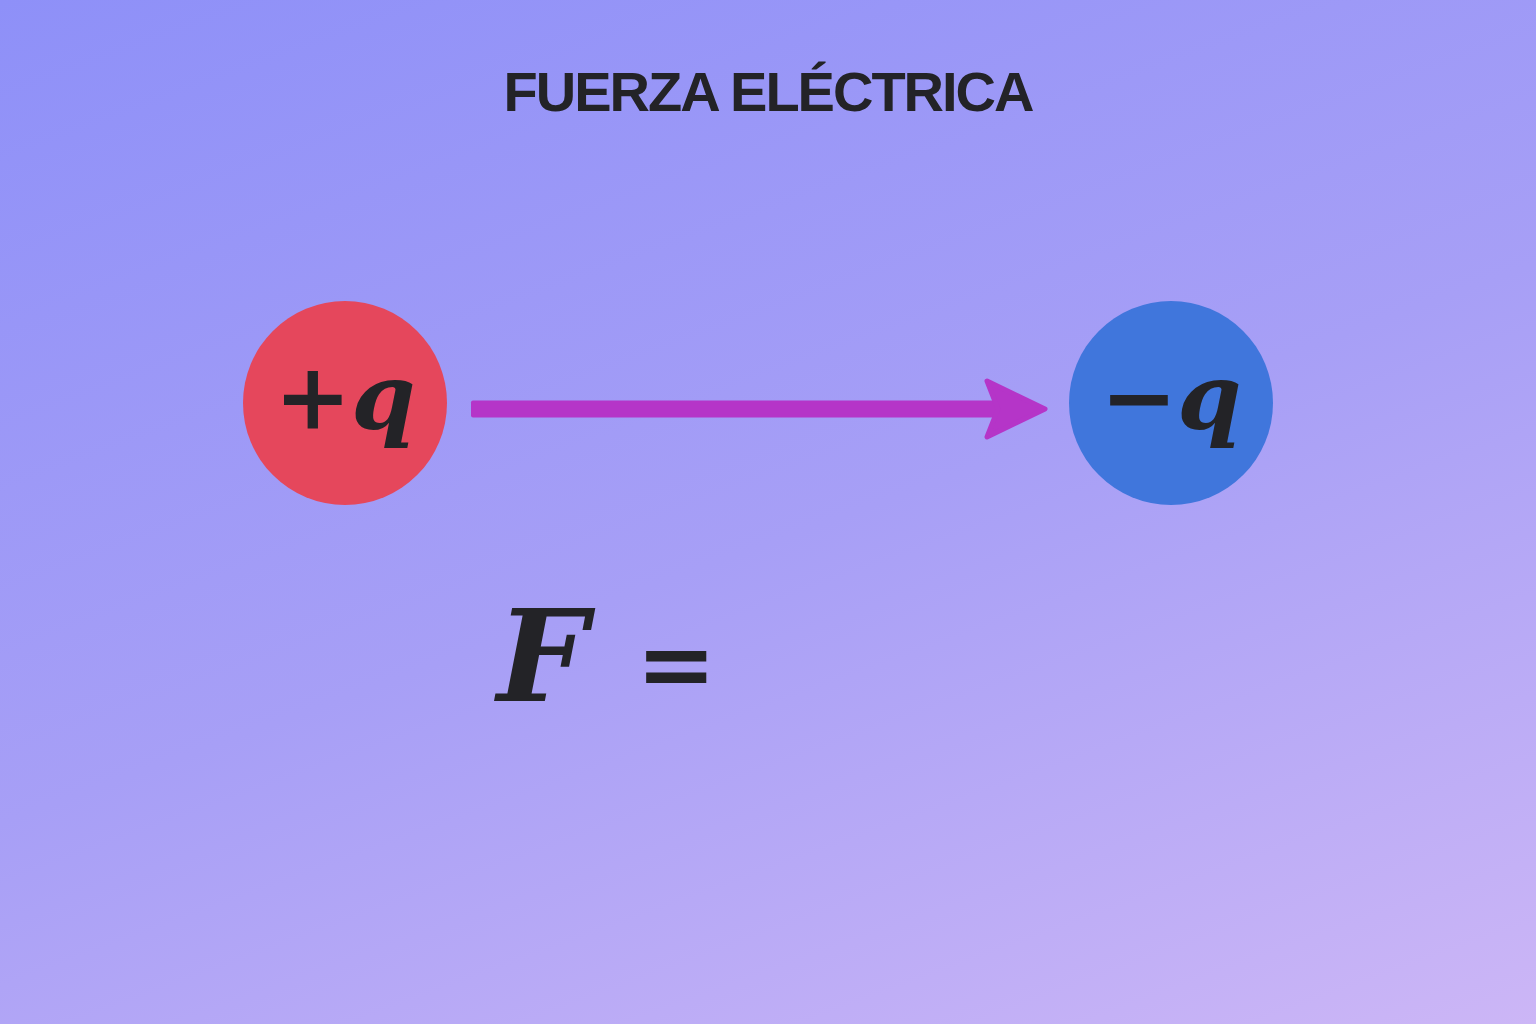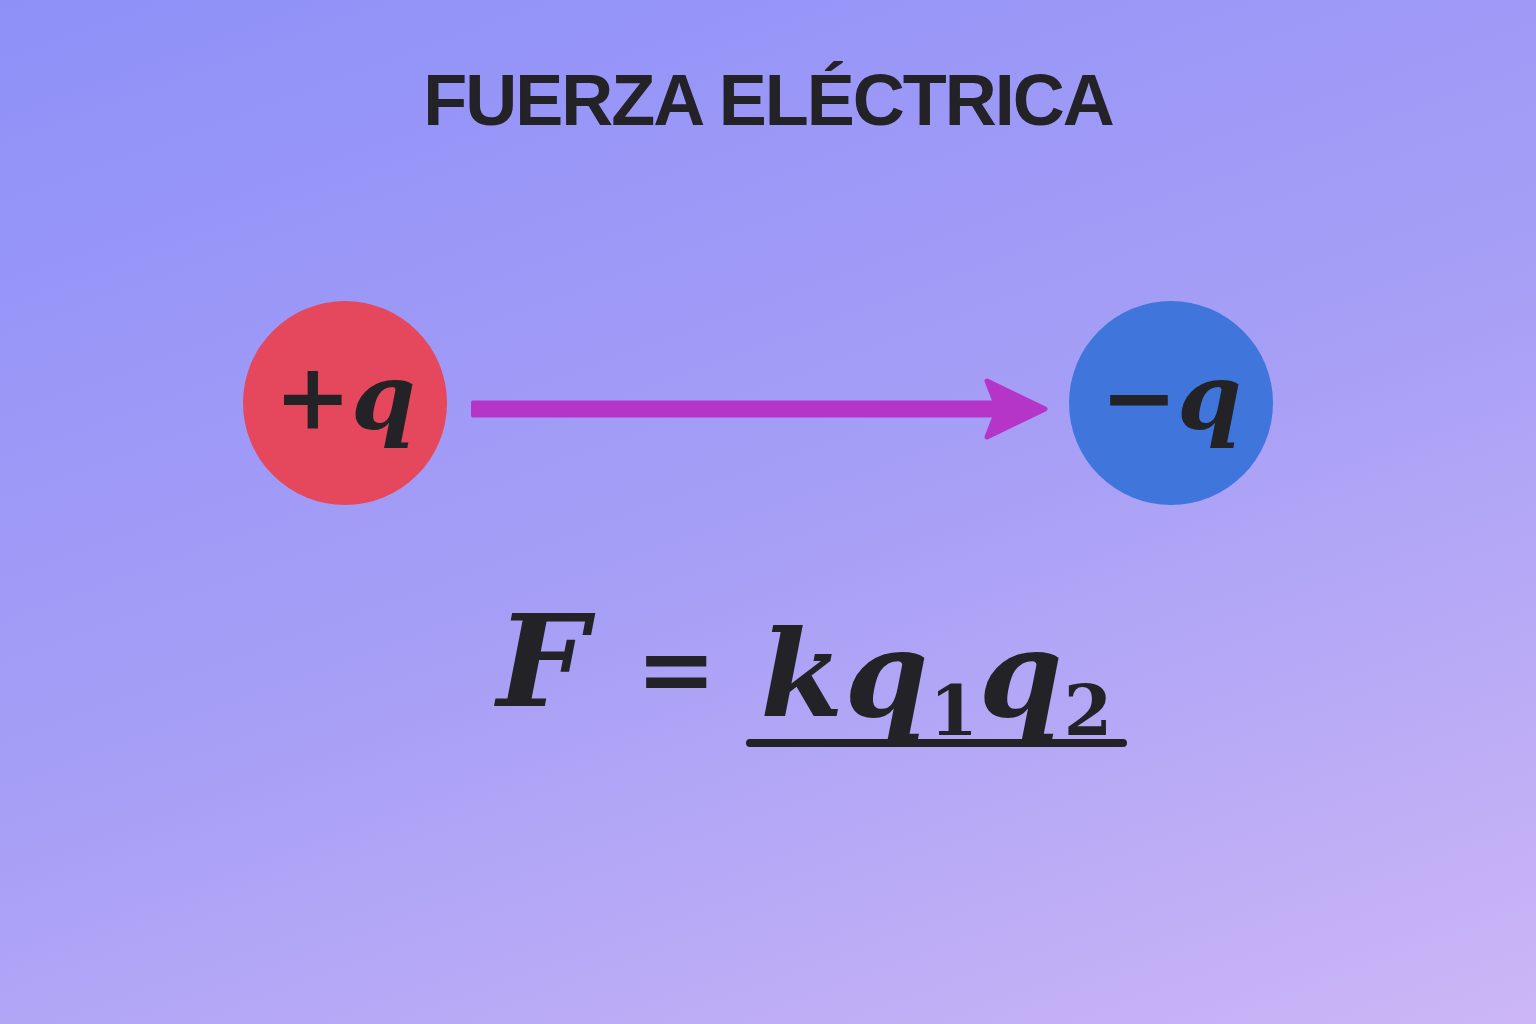--- a/index.html
+++ b/index.html
@@ -11,21 +11,21 @@
     position: relative; width: 1536px; height: 1024px;
     background: linear-gradient(160deg,
       var(--background-top, #8e90f8) 0%,
       var(--background-mid, #a79ff6) 52%,
       var(--background-bottom, #ccb6f6) 100%);
   }
   .title {
     position: absolute; top: 64px; left: 0; width: 100%;
     margin: 0; text-align: center;
     font-family: "Liberation Sans", sans-serif;
-    font-weight: bold; font-size: 72px; line-height: 1;
+    font-weight: bold; font-size: 56px; line-height: 1;
     letter-spacing: -2px;
     color: var(--text, #232327);
   }
   .charge {
     position: absolute; width: 204px; height: 204px; border-radius: 50%;
     display: flex; align-items: center; justify-content: center;
   }
   .charge.positive { left: 243px; top: 301px; background: var(--positive-charge, #e5475c); }
   .charge.negative { left: 1069px; top: 301px; background: var(--negative-charge, #4076dc); }
   .charge-label {
@@ -96,18 +96,17 @@
   </svg>
 
   <div class="charge negative">
     <span class="charge-label">−q</span>
   </div>
 
   <div class="formula">
     <span class="formula-lhs">F</span>
     <span class="formula-eq">=</span>
     <span class="fraction">
-      <span class="numerator"><span>k</span><span>q</span><sub class="msub">1</sub><span>q</span><sub class="msub">2</sub></span>
       <span class="frac-bar"></span>
     </span>
   </div>
 
 </div>
 
 </body></html>

